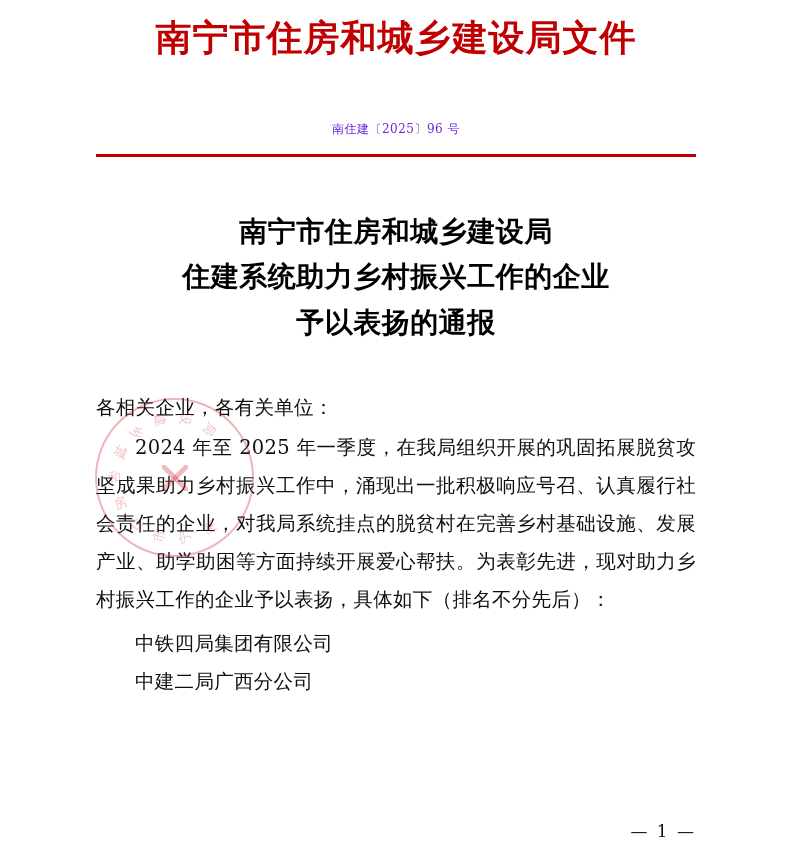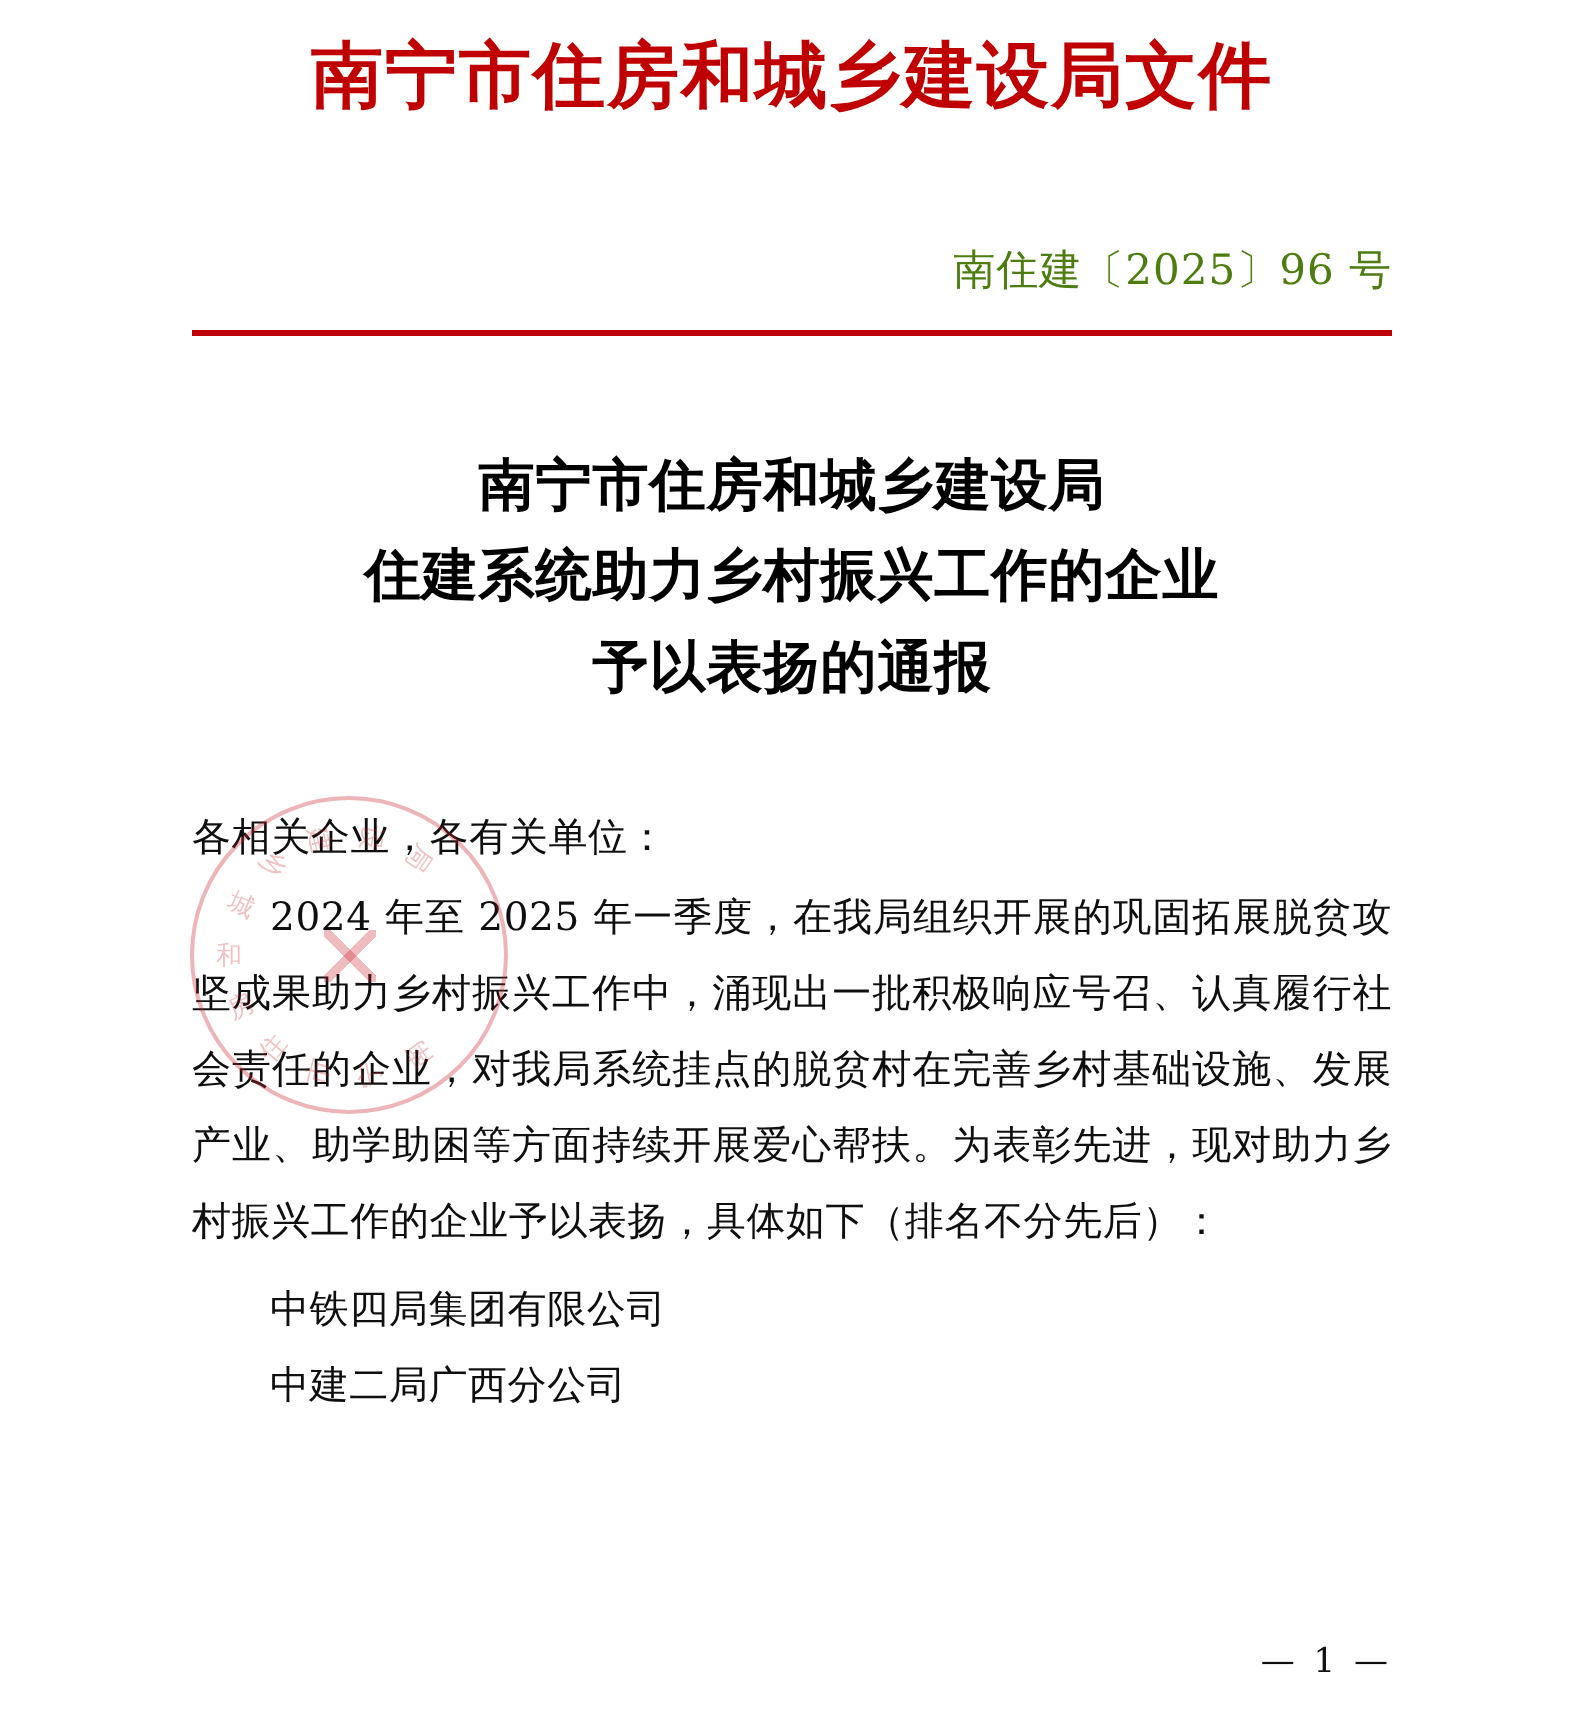--- a/index.html
+++ b/index.html
@@ -31,23 +31,23 @@
   .masthead-title {
     color: #c00000;
     font-family: Liberation Mono, monospace;
     font-weight: bold;
     font-size: 36px;
     letter-spacing: 1px;
     line-height: 1.25;
     white-space: nowrap;
   }
   .doc-number {
-    text-align: right;
-    font-size: 21px;
-    color: #4d7c0f;
+    text-align: center;
+    font-size: 12px;
+    color: #6d28d9;
     margin-top: 58px;
     letter-spacing: 0.5px;
   }
   .red-rule {
     margin-top: 16px;
     height: 3px;
     background: #c00000;
     width: 100%;
   }
 

